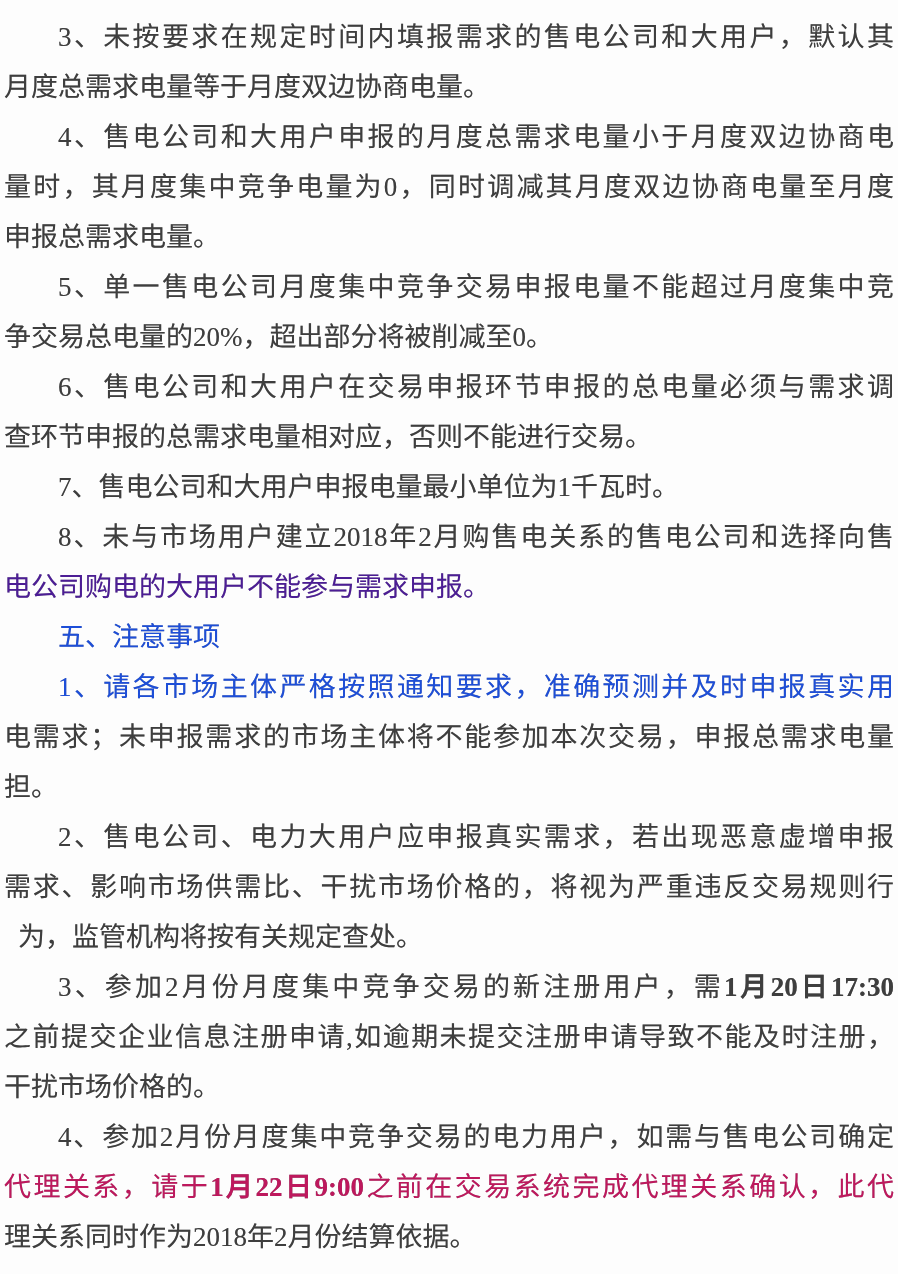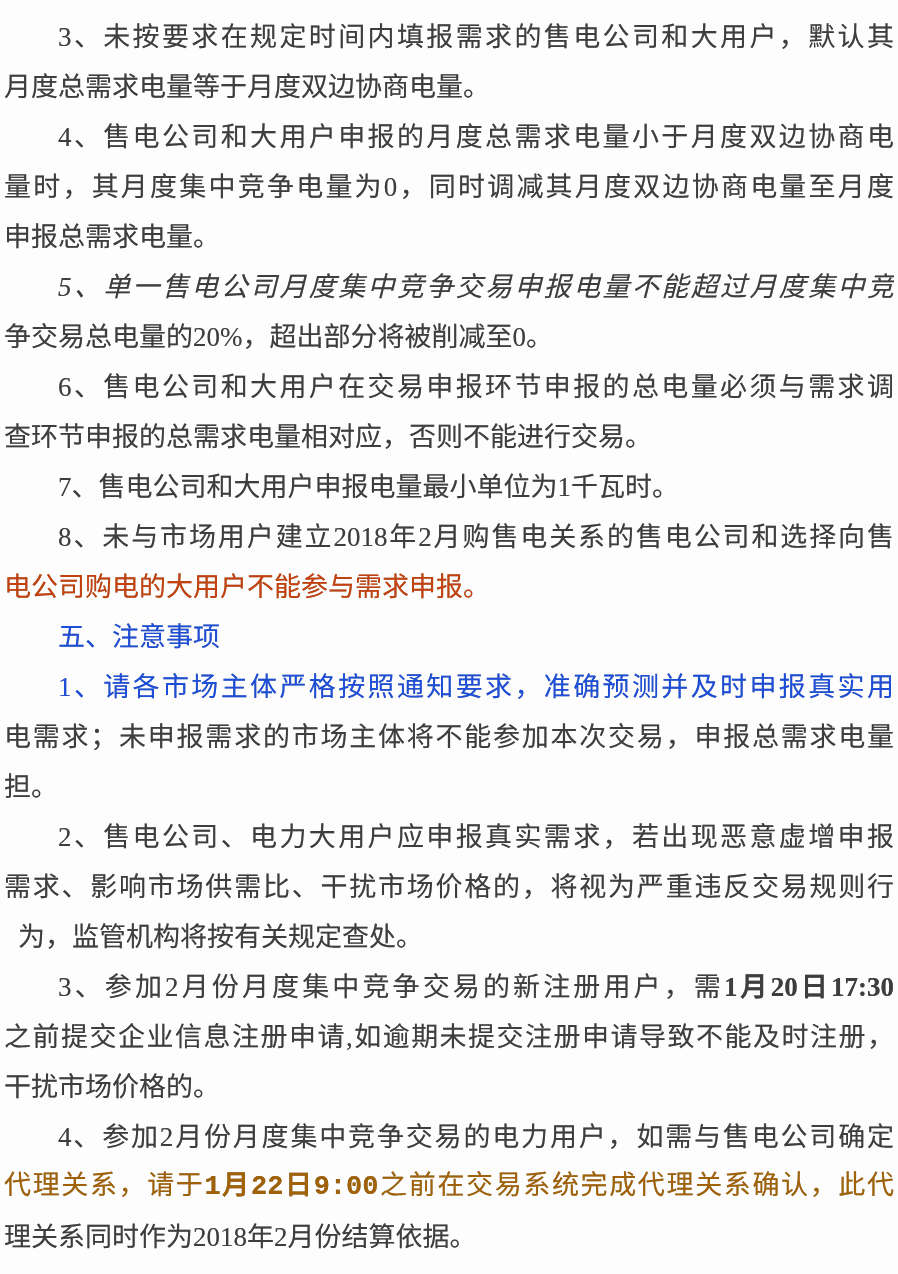--- a/index.html
+++ b/index.html
@@ -46,34 +46,34 @@
 </head>
 <body>
 
 <div class="page" style="background: rgb(253, 253, 253);">
   <div class="doc-body">
       <div class="line indent" style="color: rgb(62, 62, 62);"><span class="run">3、未按要求在规定时间内填报需求的售电公司和大用户，默认其</span></div>
       <div class="line nofill" style="color: rgb(62, 62, 62);"><span class="run">月度总需求电量等于月度双边协商电量。</span></div>
       <div class="line indent" style="color: rgb(62, 62, 62);"><span class="run">4、售电公司和大用户申报的月度总需求电量小于月度双边协商电</span></div>
       <div class="line" style="color: rgb(62, 62, 62);"><span class="run">量时，其月度集中竞争电量为0，同时调减其月度双边协商电量至月度</span></div>
       <div class="line nofill" style="color: rgb(62, 62, 62);"><span class="run">申报总需求电量。</span></div>
-      <div class="line indent" style="color: rgb(62, 62, 62); font-style: italic;"><span class="run">5、单一售电公司月度集中竞争交易申报电量不能超过月度集中竞</span></div>
+      <div class="line indent" style="color: rgb(62, 62, 62);"><span class="run">5、单一售电公司月度集中竞争交易申报电量不能超过月度集中竞</span></div>
       <div class="line nofill" style="color: rgb(62, 62, 62);"><span class="run">争交易总电量的20%，超出部分将被削减至0。</span></div>
       <div class="line indent" style="color: rgb(62, 62, 62);"><span class="run">6、售电公司和大用户在交易申报环节申报的总电量必须与需求调</span></div>
       <div class="line nofill" style="color: rgb(62, 62, 62);"><span class="run">查环节申报的总需求电量相对应，否则不能进行交易。</span></div>
       <div class="line indent nofill" style="color: rgb(62, 62, 62);"><span class="run">7、售电公司和大用户申报电量最小单位为1千瓦时。</span></div>
       <div class="line indent" style="color: rgb(62, 62, 62);"><span class="run">8、未与市场用户建立2018年2月购售电关系的售电公司和选择向售</span></div>
-      <div class="line nofill" style="color: #c2410c;"><span class="run">电公司购电的大用户不能参与需求申报。</span></div>
+      <div class="line nofill" style="color: #4c1d95;"><span class="run">电公司购电的大用户不能参与需求申报。</span></div>
       <div class="line indent nofill" style="color: #1d4ed8;"><span class="run">五、注意事项</span></div>
       <div class="line indent" style="color: #1d4ed8;"><span class="run">1、请各市场主体严格按照通知要求，准确预测并及时申报真实用</span></div>
       <div class="line" style="color: rgb(62, 62, 62);"><span class="run">电需求；未申报需求的市场主体将不能参加本次交易，申报总需求电量</span></div>
       <div class="line nofill" style="color: rgb(62, 62, 62);"><span class="run">担。</span></div>
       <div class="line indent" style="color: rgb(62, 62, 62);"><span class="run">2、售电公司、电力大用户应申报真实需求，若出现恶意虚增申报</span></div>
       <div class="line" style="color: rgb(62, 62, 62);"><span class="run">需求、影响市场供需比、干扰市场价格的，将视为严重违反交易规则行</span></div>
       <div class="line nofill" style="color: rgb(62, 62, 62); margin-left: 14px;"><span class="run">为，监管机构将按有关规定查处。</span></div>
       <div class="line indent" style="color: rgb(62, 62, 62);"><span class="run">3、参加2月份月度集中竞争交易的新注册用户，需</span><span class="run bold">1月20日17:30</span></div>
       <div class="line" style="color: rgb(62, 62, 62);"><span class="run">之前提交企业信息注册申请,如逾期未提交注册申请导致不能及时注册，</span></div>
       <div class="line nofill" style="color: rgb(62, 62, 62);"><span class="run">干扰市场价格的。</span></div>
       <div class="line indent" style="color: rgb(62, 62, 62);"><span class="run">4、参加2月份月度集中竞争交易的电力用户，如需与售电公司确定</span></div>
-      <div class="line" style="color: #a16207; font-family: Liberation Mono, monospace;"><span class="run">代理关系，请于</span><span class="run bold">1月22日9:00</span><span class="run">之前在交易系统完成代理关系确认，此代</span></div>
+      <div class="line" style="color: #be185d;"><span class="run">代理关系，请于</span><span class="run bold">1月22日9:00</span><span class="run">之前在交易系统完成代理关系确认，此代</span></div>
       <div class="line nofill" style="color: rgb(62, 62, 62);"><span class="run">理关系同时作为2018年2月份结算依据。</span></div>
     </div>
 </div>
 
 </body></html>

